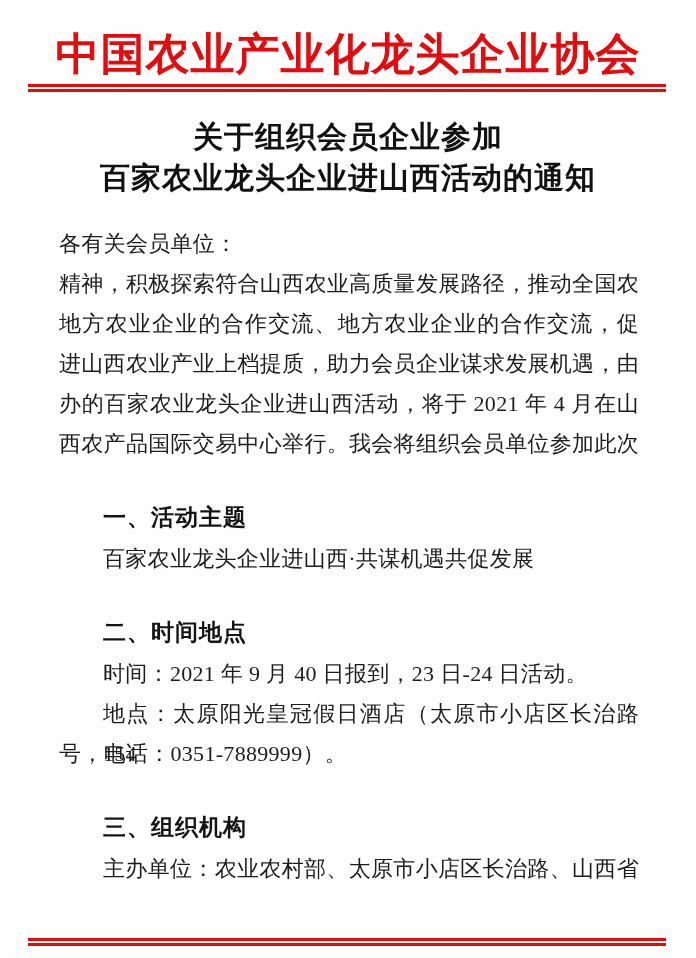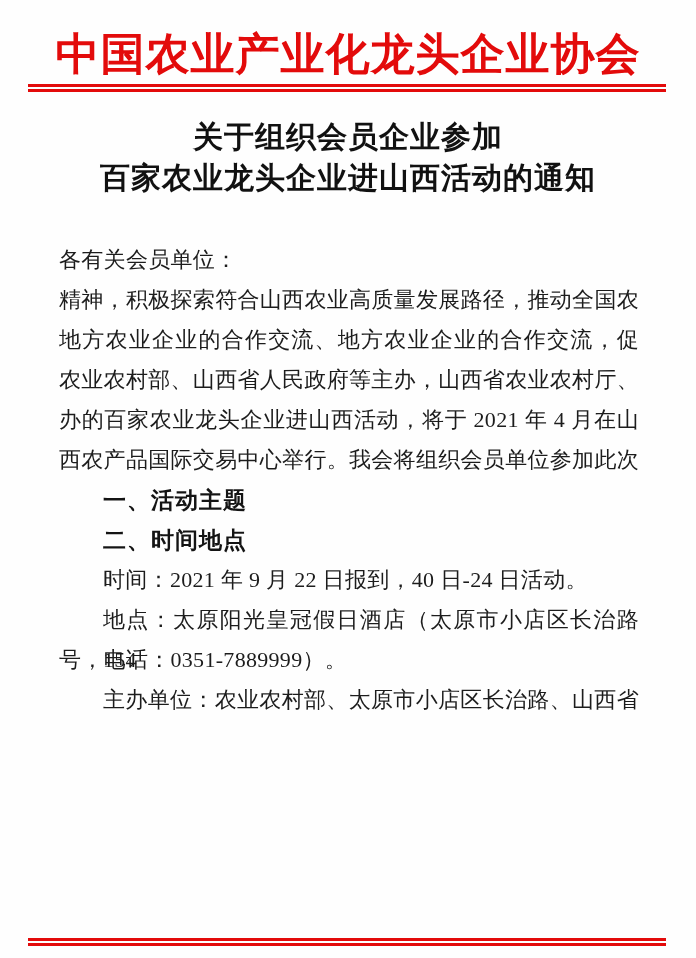--- a/index.html
+++ b/index.html
@@ -37,41 +37,42 @@
     top: 116px; left: 0; width: 100%;
     text-align: center;
     font-weight: bold;
     font-size: 30px;
     line-height: 41px;
     letter-spacing: 1px;
     color: #111111;
   }
   .body-lines {
     position: absolute;
-    top: 240px;
+    top: 224px;
     left: 59px;
     width: 580px;
   }
   .line {
     height: 40px;
     line-height: 40px;
     font-size: 22px;
     letter-spacing: 0.3px;
   }
   .line.indent { padding-left: 44px; }
   .line.fill {
     text-align: justify;
     text-align-last: justify;
   }
   .line.heading {
-    font-family: Liberation Sans, sans-serif;
+    font-family: Liberation Mono, monospace;
     font-weight: bold;
     font-size: 23px;
     letter-spacing: 1px;
     color: #141414;
+    margin-top: 35px;
   }
 </style>
 </head>
 <body>
 
 <div class="page" style="--accent: #e30b0b; color: rgb(28, 28, 28);">
 
   <div class="letterhead">中国农业产业化龙头企业协会</div>
 
   <div class="sep sep-top">
@@ -82,28 +83,30 @@
 
   <div class="doc-title">
     <div>关于组织会员企业参加</div>
     <div>百家农业龙头企业进山西活动的通知</div>
   </div>
 
   <div class="body-lines">
       <div class="line body">各有关会员单位：</div>
       <div class="line body fill">精神，积极探索符合山西农业高质量发展路径，推动全国农</div>
       <div class="line body fill">地方农业企业的合作交流、地方农业企业的合作交流，促</div>
-      <div class="line body fill">农业农村部、山西省人民政府等主办，山西省农业农村厅、</div>
+      <div class="line body fill">进山西农业产业上档提质，助力会员企业谋求发展机遇，由</div>
       <div class="line body fill">办的百家农业龙头企业进山西活动，将于 2021 年 4 月在山</div>
       <div class="line body fill">西农产品国际交易中心举行。我会将组织会员单位参加此次</div>
       <div class="line heading indent">一、活动主题</div>
+      <div class="line body indent">百家农业龙头企业进山西·共谋机遇共促发展</div>
       <div class="line heading indent">二、时间地点</div>
-      <div class="line body indent">时间：2021 年 9 月 22 日报到，40 日-24 日活动。</div>
+      <div class="line body indent">时间：2021 年 9 月 40 日报到，23 日-24 日活动。</div>
       <div class="line body indent fill">地点：太原阳光皇冠假日酒店（太原市小店区长治路 154</div>
       <div class="line body">号，电话：0351-7889999）。</div>
+      <div class="line heading indent">三、组织机构</div>
       <div class="line body indent fill">主办单位：农业农村部、太原市小店区长治路、山西省</div>
     </div>
 
   <div class="sep sep-bottom">
     <div class="bar"></div>
     <div class="gap"></div>
     <div class="bar"></div>
   </div>
 
 </div>

